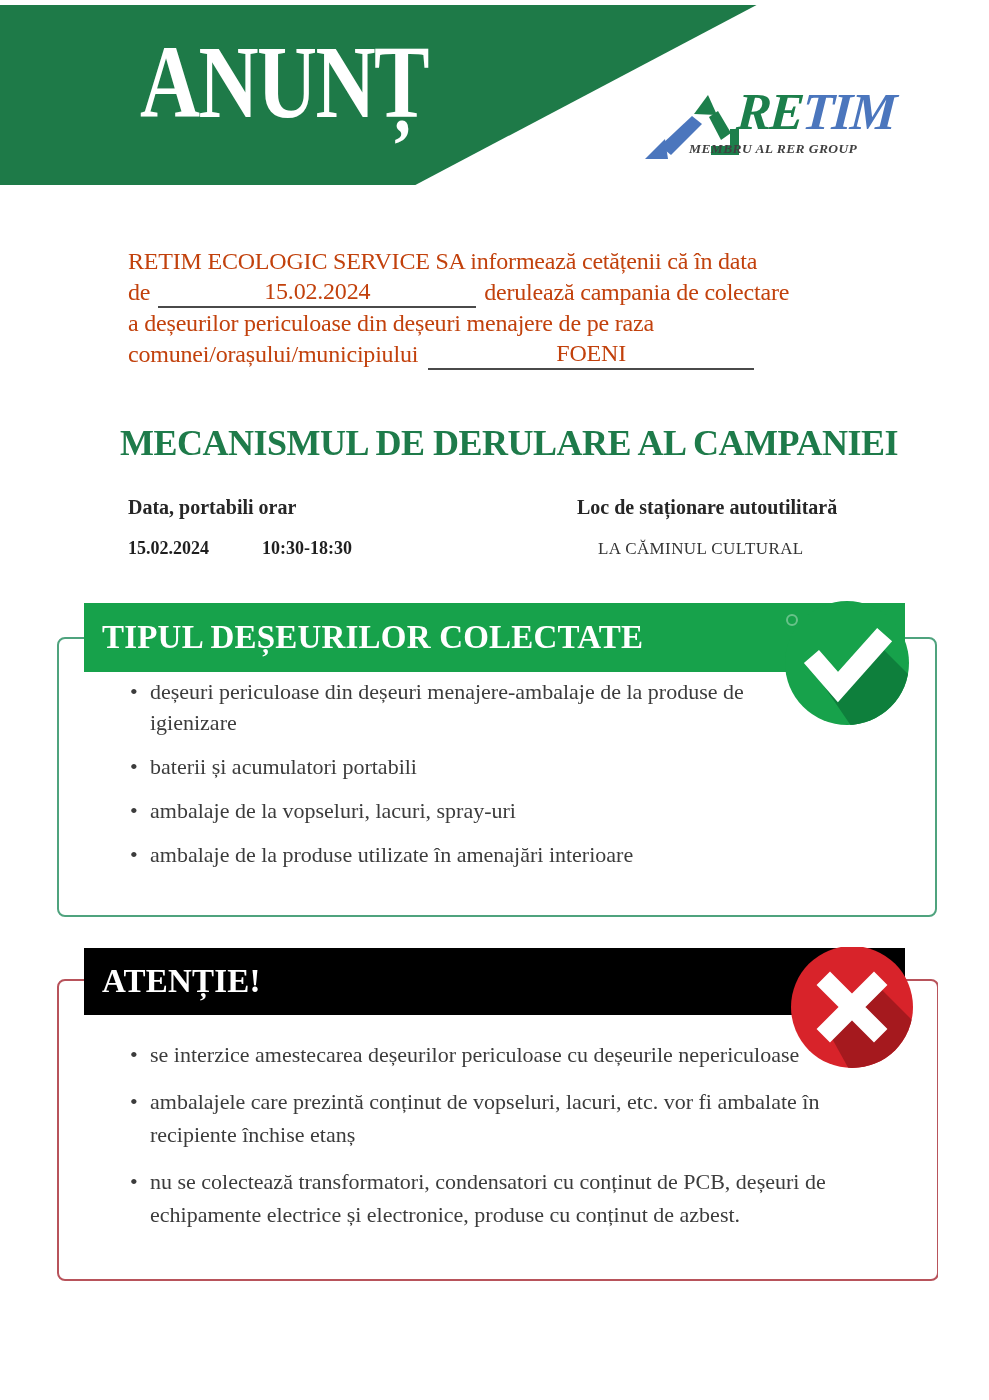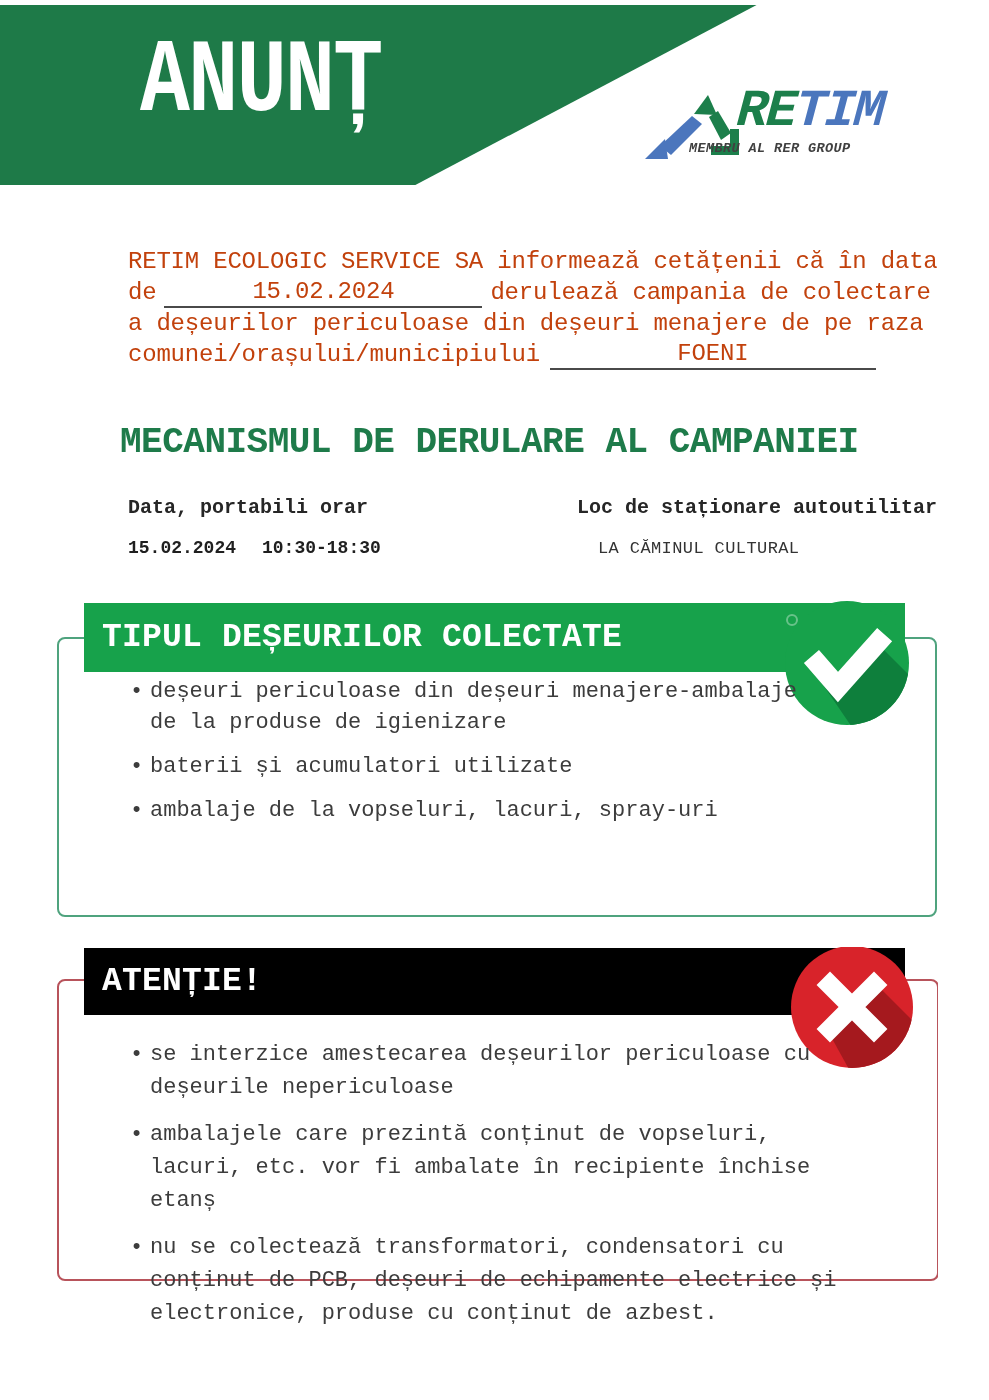--- a/index.html
+++ b/index.html
@@ -1,20 +1,20 @@
 <!DOCTYPE html>
 <html lang="ro"><head>
 <meta charset="utf-8">
 <style>
   html,body{margin:0;padding:0;background:#fff;}
   .page{
     position:relative;
     width:938px;height:1400px;
     background:#ffffff;
-    font-family:Liberation Mono, monospace;
+    font-family:Liberation Serif, serif;
     color:#2d2d2d;
     overflow:hidden;
   }
   
   .header-shape{
     position:absolute;left:0;top:5px;width:989px;height:180px;
     background:#1E7A48;
     clip-path:polygon(0 0,76.5% 0,42% 100%,0 100%);
   }
   .page-title{
@@ -119,22 +119,23 @@
           <circle cx="66" cy="62" r="62"></circle>
         </clipPath>
       </defs>
     <circle cx="66" cy="62" r="62" fill="#17A24B"></circle>
     <path d="M34 72 L56 96 L100 46 L186 132 L120 198 Z" fill="#0E7F3C" clip-path="url(#clip-g)"></path>
     <path d="M37 63 L57 86 L97 41" fill="none" stroke="#ffffff" stroke-width="20" stroke-linecap="square"></path>
     <circle cx="11" cy="19" r="5" fill="none" stroke="rgba(255,255,255,0.35)" stroke-width="2"></circle>
   </svg>
   <ul class="blist list-green">
     <li>deșeuri periculoase din deșeuri menajere-ambalaje de la produse de igienizare</li>
-    <li>baterii și acumulatori utilizate</li>
+    <li>baterii și acumulatori portabili</li>
     <li>ambalaje de la vopseluri, lacuri, spray-uri</li>
+    <li>ambalaje de la produse utilizate în amenajări interioare</li>
   </ul>
 
   <div class="sec-box box-red"></div>
   <div class="sec-banner banner-red">
     <span>ATENȚIE!</span>
   </div>
   <svg class="badge" style="left:789px;top:947px;" width="126" height="126" viewBox="0 0 126 126">
     <defs>
         <clipPath id="clip-r">
           <circle cx="63" cy="60" r="61"></circle>

